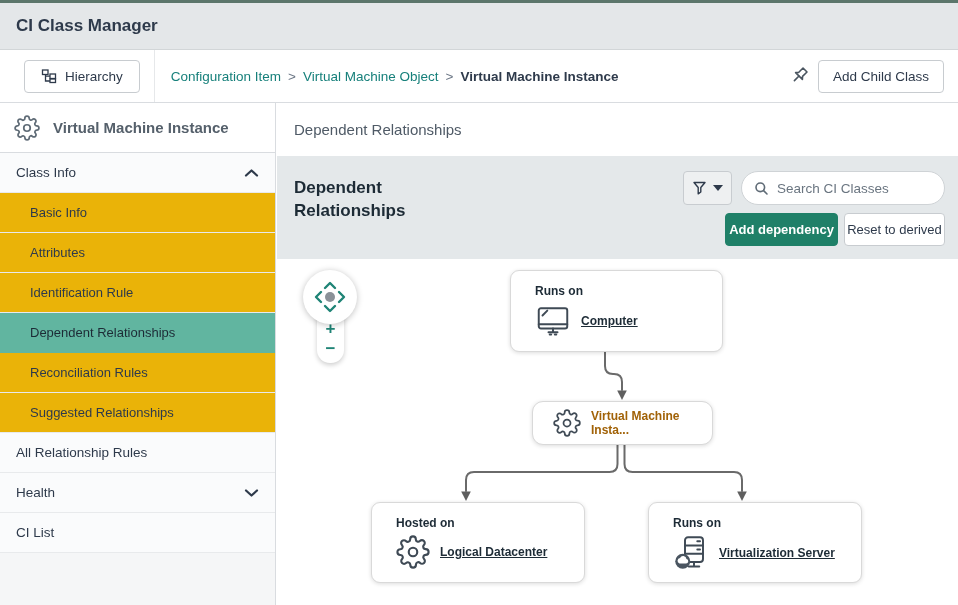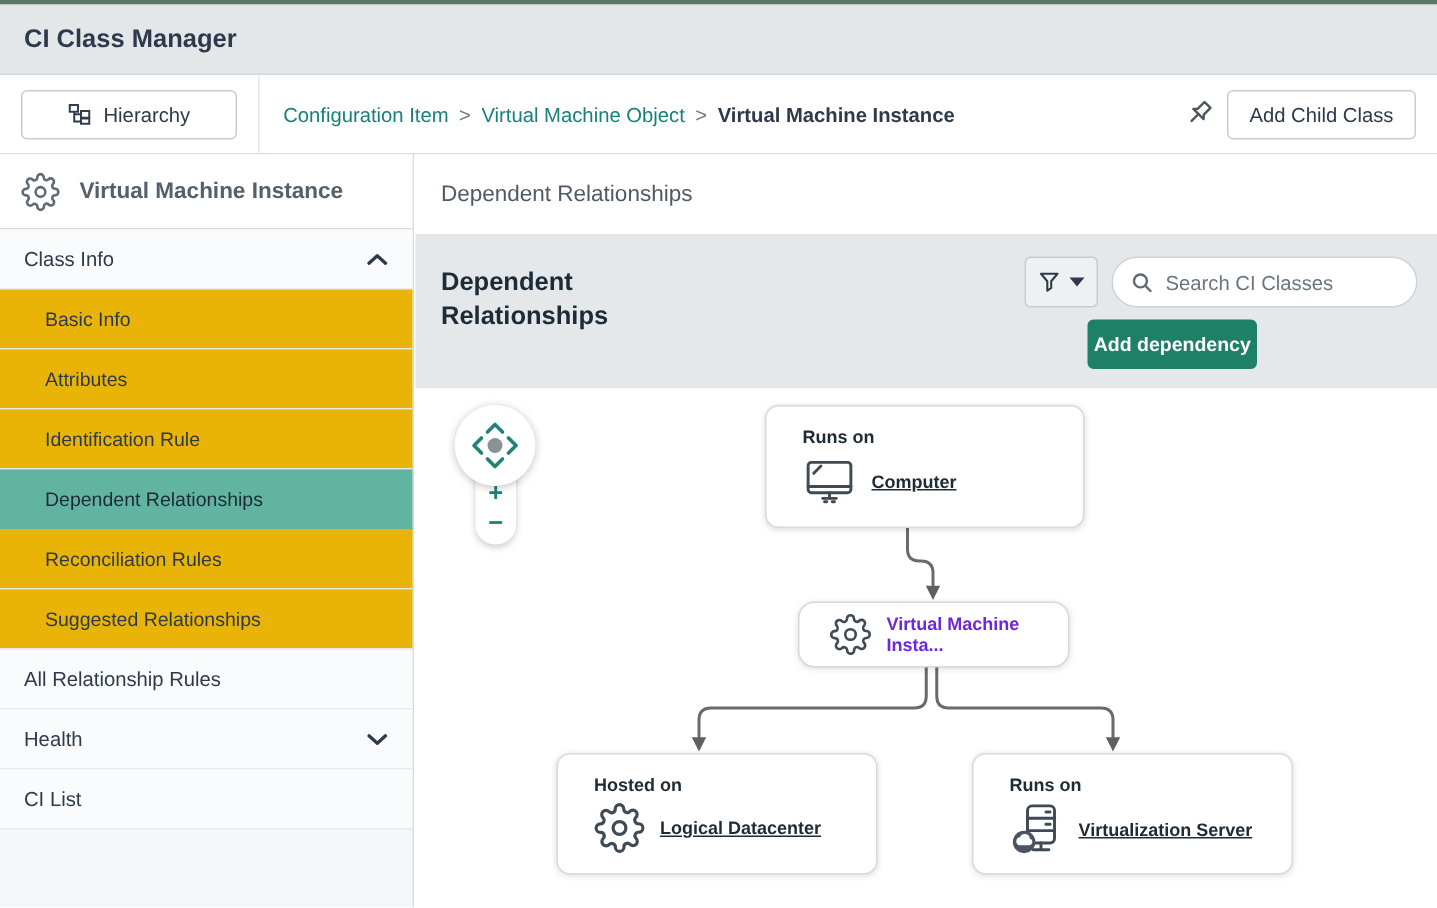--- a/index.html
+++ b/index.html
@@ -15,21 +15,21 @@
     background:#e4e7e9; display:flex; align-items:center; padding:17px 16px;
     border-bottom:1px solid #d2d6d8;
   }
   .app-title { font-size:17px; font-weight:700; color:#2e3a4b; }
   
   .toolbar {
     position:absolute; top:47px; left:0; right:0; height:53px; background:#fff;
     border-bottom:1px solid #d9dce0; display:flex; align-items:center;
   }
   .hierarchy-btn {
-    margin-left:14px; height:33px; padding:0 30px; background:#fff;
+    margin-left:24px; height:33px; padding:0 16px; background:#fff;
     border:1px solid #c8ccd0; border-radius:4px; display:flex; align-items:center;
     gap:8px; font-size:13.5px; color:#2e3a4b; cursor:pointer;
   }
   .toolbar-divider { width:1px; align-self:stretch; background:#e6e8ea; margin-left:14px; }
   .breadcrumb { margin-left:16px; font-size:13.5px; display:flex; align-items:center; gap:7px; }
   .crumb-link { color:#17807b; cursor:pointer; }
   .crumb-sep { color:#6b7685; }
   .crumb-current { color:#2e3a4b; font-weight:700; }
   .toolbar-right { margin-left:auto; display:flex; align-items:center; gap:5px; margin-right:14px; }
   .pin-btn { background:none; border:none; cursor:pointer; padding:2px; }
@@ -98,21 +98,21 @@
   
   .diagram { position:absolute; top:156px; left:0; right:0; bottom:0; background:#fff; }
   .connectors { position:absolute; left:0; top:0; }
   .node {
     position:absolute; background:#fff; border:1px solid #d9d9d9; border-radius:9px;
     box-shadow:0 1px 4px rgba(0,0,0,0.14); cursor:pointer;
   }
   .node-rel { position:absolute; top:13px; left:24px; font-size:12px; font-weight:700; color:#1d2b36; }
   .node-body { position:absolute; left:24px; top:32px; display:flex; align-items:center; gap:10px;text-align:right; }
   .node-link { font-size:12px; font-weight:700; color:#1d2b36; text-decoration:underline; cursor:pointer; }
-  .node-title { font-size:12px; font-weight:700; color:#6d28d9; }
+  .node-title { font-size:12px; font-weight:700; color:#a16207; }
   .node-vmi-body { display:flex; align-items:center; gap:10px; height:100%; padding-left:20px; }
   .pan-circle {
     position:absolute; left:26px; top:11px; width:54px; height:54px; border-radius:50%;
     background:#fff; box-shadow:0 1px 6px rgba(0,0,0,0.25); z-index:2;
   }
   .zoom-pill {
     position:absolute; left:40px; top:52px; width:27px; height:52px;
     background:#fff; border-radius:0 0 13px 13px; box-shadow:0 2px 5px rgba(0,0,0,0.2);
     display:flex; flex-direction:column; align-items:center; justify-content:flex-end;
     padding-bottom:4px; z-index:1;
@@ -236,20 +236,21 @@
       <div class="search-pill">
         <span style="display:flex;">
           <svg width="15" height="15" viewBox="0 0 15 15" fill="none" stroke="#5f6b76" stroke-width="1.6" stroke-linecap="round">
             <circle cx="6.3" cy="6.3" r="4.3"></circle>
               <line x1="9.6" y1="9.6" x2="13" y2="13"></line>
           </svg>
         </span>
         <input class="search-input" type="text" placeholder="Search CI Classes" style="">
       </div>
       <button class="add-dep-btn">Add dependency</button>
+      <button class="reset-btn">Reset to derived</button>
     </div>
 
     <div class="diagram">
 
       <svg class="connectors" width="681" height="349" viewBox="0 0 681 349">
         <g stroke="#6a6a6a" stroke-width="2" fill="none" stroke-linecap="round">
           <path d="M328,93 L328,107 Q328,115 336,115 L337,115 Q345,115 345,123 L345,131"></path>
           <path d="M340.5,186 V205 Q340.5,213 332.5,213 H197 Q189,213 189,221 V232"></path>
           <path d="M347.5,186 V205 Q347.5,213 355.5,213 H457 Q465,213 465,221 V232"></path>
         </g>

